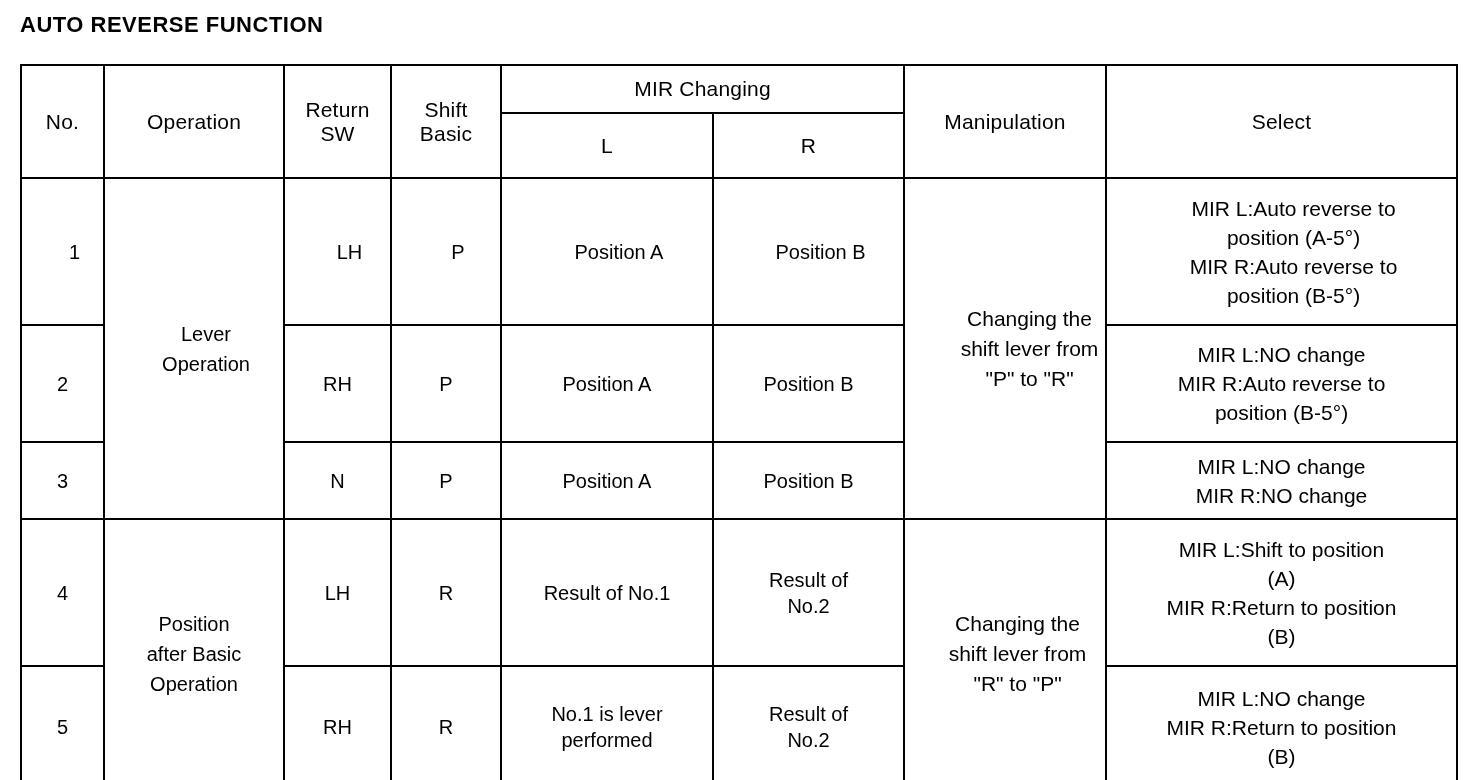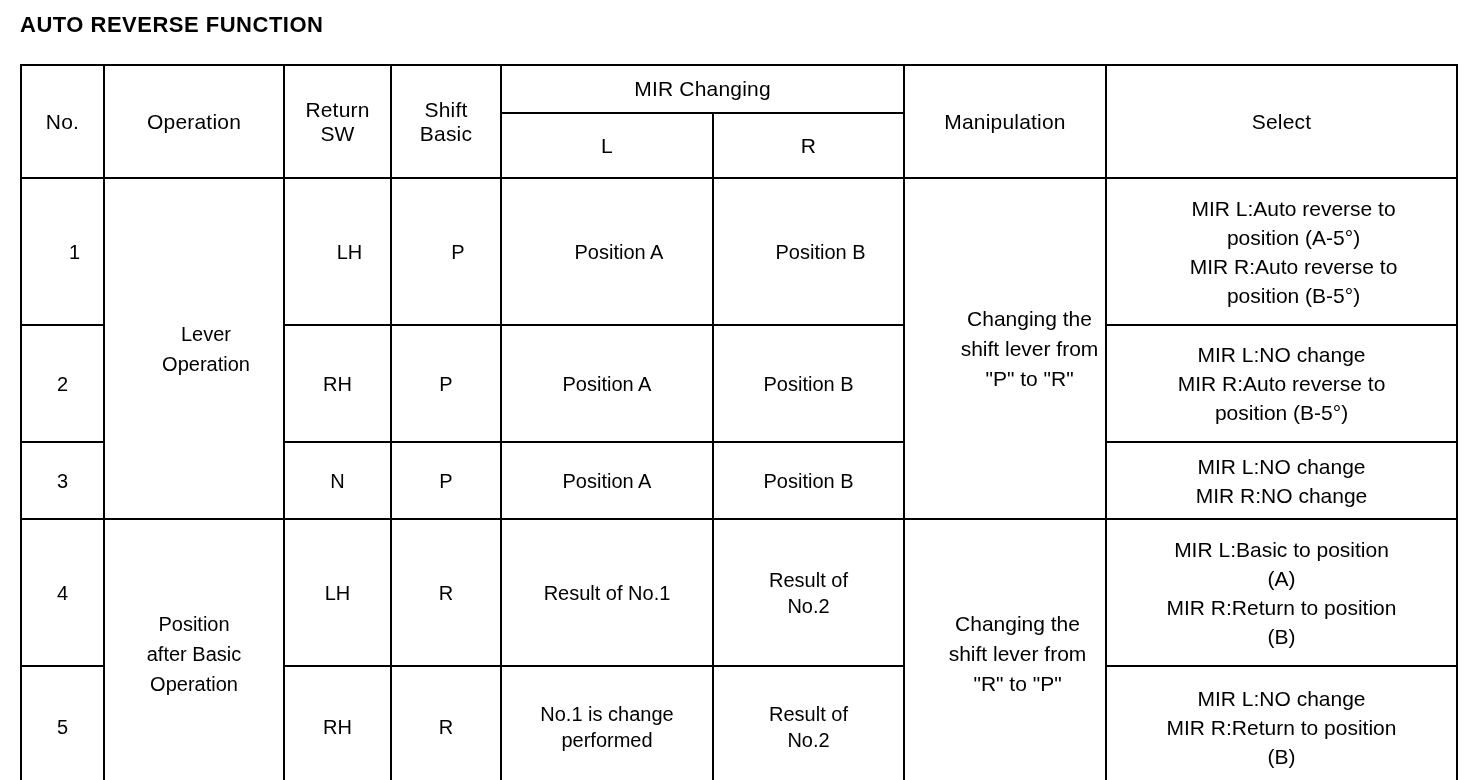--- a/index.html
+++ b/index.html
@@ -228,33 +228,33 @@
         <td class="cc">
           <span class="two-line">Result of</span>
           <span class="two-line">No.2</span>
         </td>
         <td class="manip" rowspan="2">
           <span class="two-line nowrap">Changing the</span>
           <span class="two-line nowrap">shift lever from</span>
           <span class="two-line nowrap">"R" to "P"</span>
         </td>
         <td class="res">
-          <span class="two-line">MIR L:Basic to position</span>
+          <span class="two-line">MIR L:Shift to position</span>
           <span class="two-line">(A)</span>
           <span class="two-line">MIR R:Return to position</span>
           <span class="two-line">(B)</span>
         </td>
       </tr>
 
       <tr class="r5">
         <td class="cc">5</td>
         <td class="cc">RH</td>
         <td class="cc">R</td>
         <td class="cc">
-          <span class="two-line">No.1 is change</span>
+          <span class="two-line">No.1 is lever</span>
           <span class="two-line">performed</span>
         </td>
         <td class="cc">
           <span class="two-line">Result of</span>
           <span class="two-line">No.2</span>
         </td>
         <td class="res">
           <span class="two-line">MIR L:NO change</span>
           <span class="two-line">MIR R:Return to position</span>
           <span class="two-line">(B)</span>

